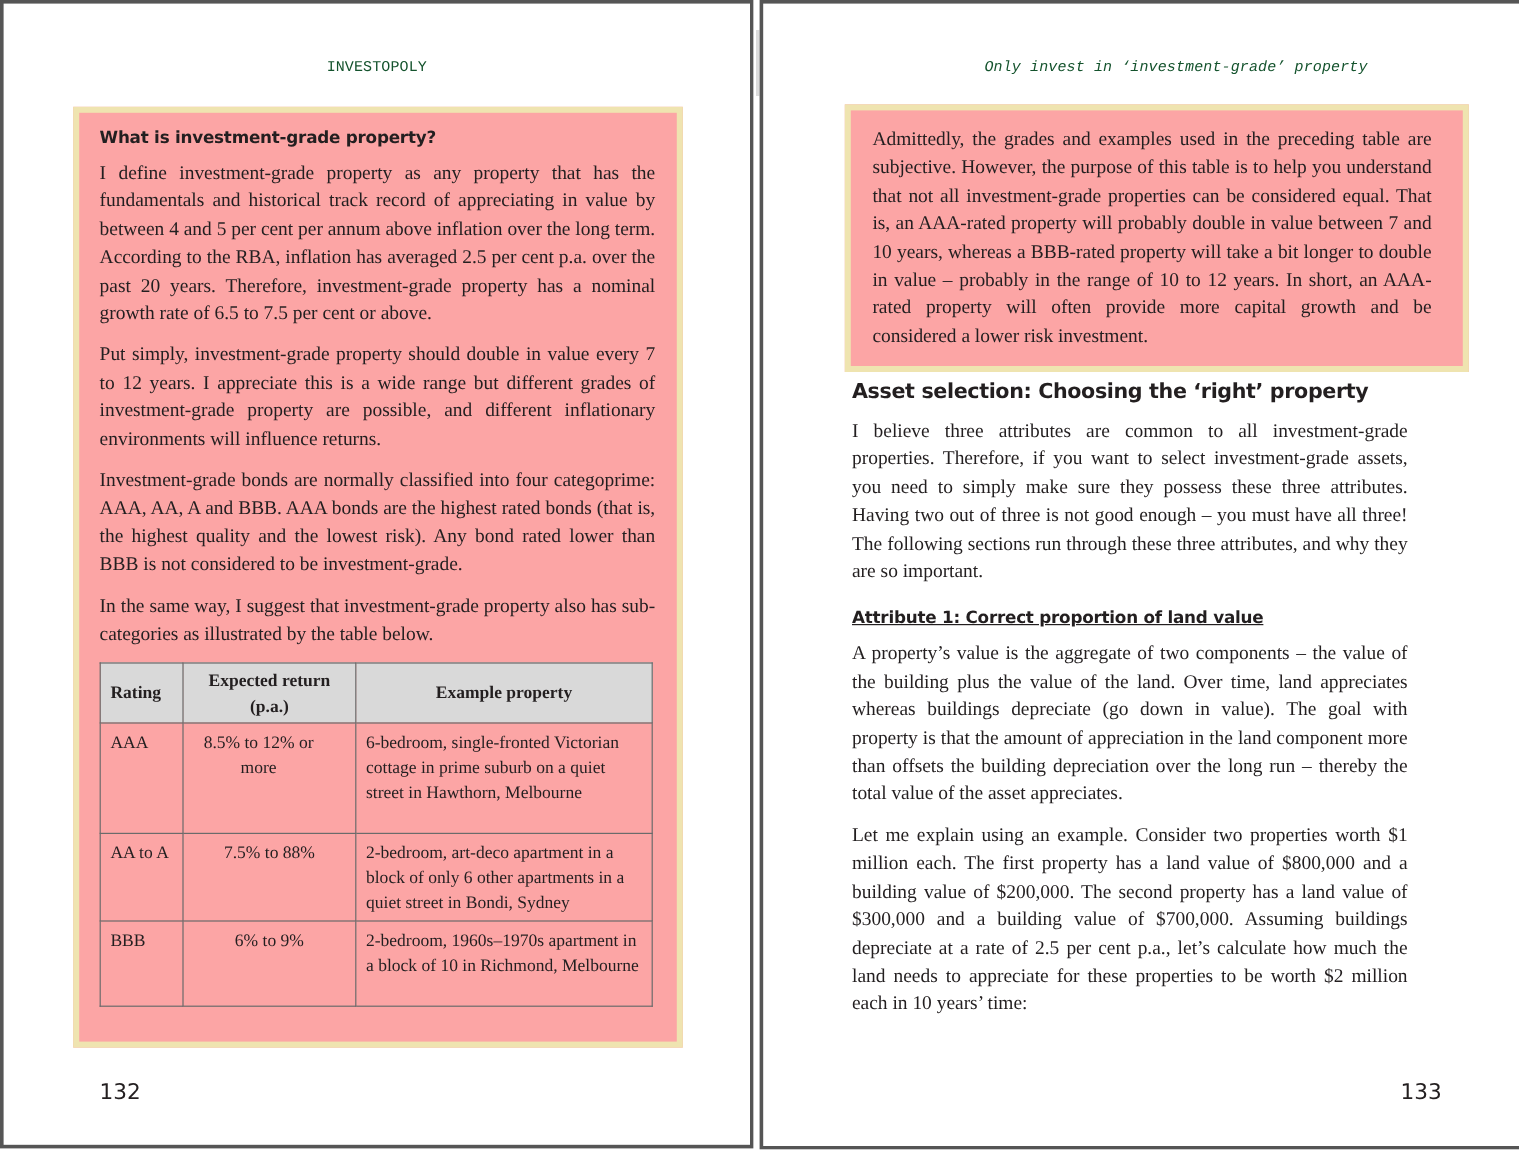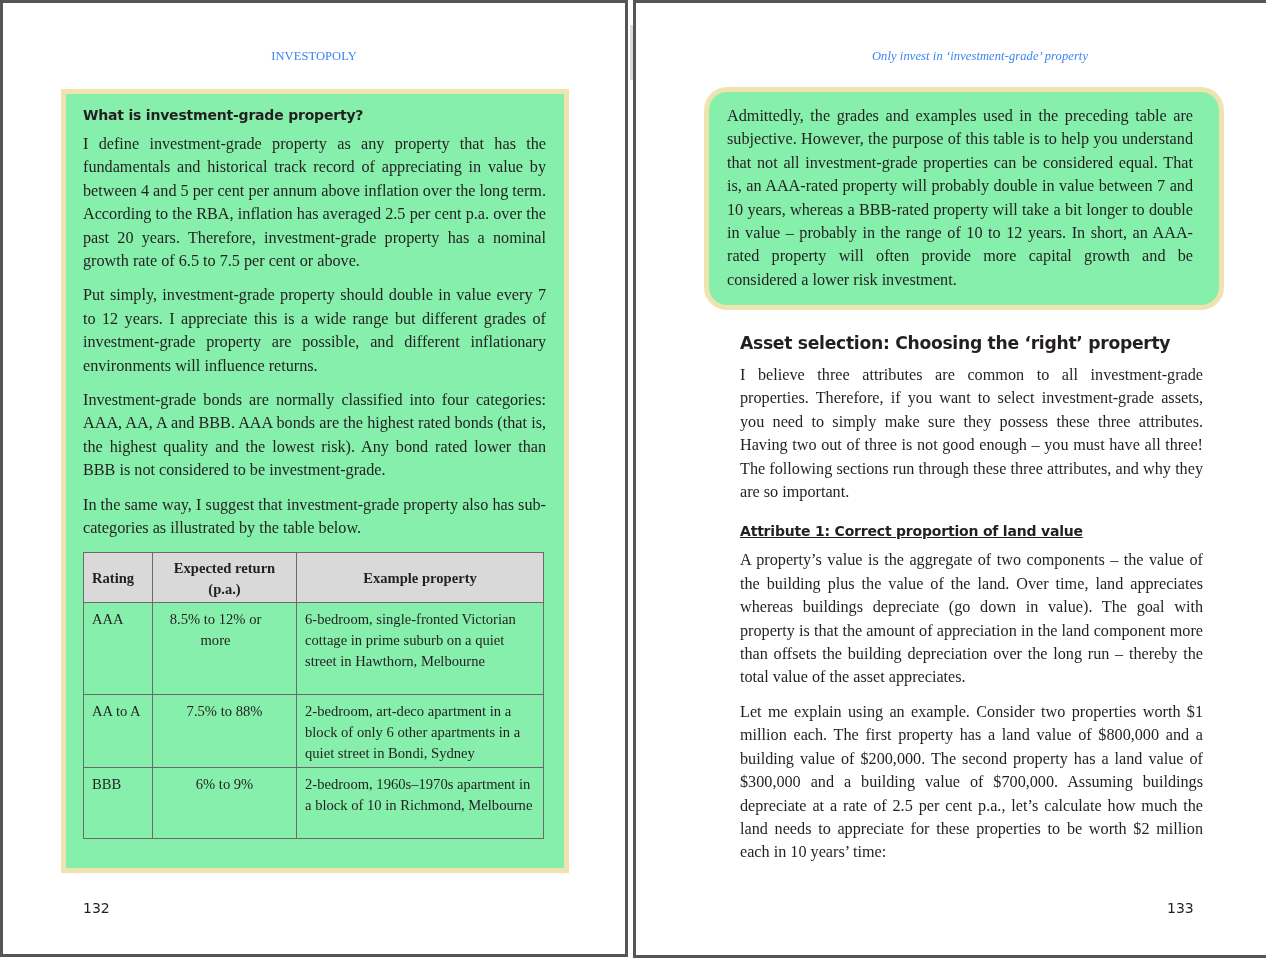--- a/index.html
+++ b/index.html
@@ -17,31 +17,31 @@
   #left-page { left:0; width:628px; height:957px; border-right-width:3px; }
   #right-page { left:633px; width:694px; height:958px; border-right-width:3px; }
   .gap-strip {
     position:absolute; left:628px; top:0; width:5px; height:958px; background:#fff;
   }
   .gap-tab {
     position:absolute; left:630px; width:3px; background:#dcdcdc;
   }
   .running-head {
     position:absolute; top:46px; left:0; right:0; text-align:center;
-    font-family:Liberation Serif, serif; font-size:12.5px; color:#3b82f6;
+    font-family:Liberation Mono, monospace; font-size:12.5px; color:#14532d;
     letter-spacing:0.1px;
   }
   .running-head.italic { font-style:italic; }
   .folio {
     position:absolute; top:897px;
-    font-family:"DejaVu Sans", sans-serif; font-size:14px; color:#231f20;
+    font-family:"DejaVu Sans", sans-serif; font-size:18px; color:#231f20;
   }
   .boxed {
     position:absolute; box-sizing:border-box;
-    border:5px solid #efe4b0; background:#86efac;
+    border:5px solid #efe4b0; background:#fca5a5;
   }
   .box-title {
     font-family:"DejaVu Sans", sans-serif; font-weight:bold; font-size:14px;
     margin:0 0 10px 0; letter-spacing:-0.2px;
   }
   p.body {
     margin:0 0 11px 0; font-size:16.2px; line-height:23.4px;
     text-align:justify; hyphens:manual;
   }
   h2.section {
@@ -71,21 +71,21 @@
 </head>
 <body>
 
 <div class="page" id="left-page">
   <div class="running-head">INVESTOPOLY</div>
 
   <div class="boxed" style="left:58px; top:86px; width:508px; height:784px; padding:13px 18px 0 17px;">
     <div class="box-title">What is investment-grade property?</div>
     <p class="body">I define investment-grade property as any property that has the fundamentals and historical track record of appreciating in value by between 4 and 5 per cent per annum above inflation over the long term. According to the RBA, inflation has averaged 2.5 per cent p.a. over the past 20 years. Therefore, investment-grade property has a nominal growth rate of 6.5 to 7.5 per cent or above.</p>
     <p class="body">Put simply, investment-grade property should double in value every 7 to 12 years. I appreciate this is a wide range but different grades of investment-grade property are possible, and different inflationary environments will influence returns.</p>
-    <p class="body">Investment-grade bonds are normally classified into four catego­ries: AAA, AA, A and BBB. AAA bonds are the highest rated bonds (that is, the highest quality and the lowest risk). Any bond rated lower than BBB is not considered to be investment-grade.</p>
+    <p class="body">Investment-grade bonds are normally classified into four catego­prime: AAA, AA, A and BBB. AAA bonds are the highest rated bonds (that is, the highest quality and the lowest risk). Any bond rated lower than BBB is not considered to be investment-grade.</p>
     <p class="body">In the same way, I suggest that investment-grade property also has sub-categories as illustrated by the table below.</p>
 
     <table class="grades">
       <thead>
         <tr>
           <th class="col1 rating-h">Rating</th>
           <th class="col2">Expected return (p.a.)</th>
           <th>Example property</th>
         </tr>
       </thead>
@@ -111,25 +111,25 @@
 
   <div class="folio" style="left:80px;">132</div>
 </div>
 
 <div class="gap-strip"></div>
 <div class="gap-tab" style="top:25px; height:55px;"></div>
 
 <div class="page" id="right-page">
   <div class="running-head italic">Only invest in ‘investment-grade’ property</div>
 
-  <div class="boxed" style="left:68px; top:84px; width:520px; height:223px; padding:13px 26px 0 18px;border-radius:23px;">
+  <div class="boxed" style="left:68px; top:84px; width:520px; height:223px; padding:13px 26px 0 18px;">
     <p class="body" style="margin:0;">Admittedly, the grades and examples used in the preceding table are subjective. However, the purpose of this table is to help you understand that not all investment-grade properties can be con­sidered equal. That is, an AAA-rated property will probably double in value between 7 and 10 years, whereas a BBB-rated property will take a bit longer to double in value – probably in the range of 10 to 12 years. In short, an AAA-rated property will often provide more capital growth and be considered a lower risk investment.</p>
   </div>
 
-  <div style="position:absolute; left:104px; top:314px; width:463px;margin-top:16px;">
+  <div style="position:absolute; left:74px; top:314px; width:463px;">
     <h2 class="section">Asset selection: Choosing the ‘right’ property</h2>
     <p class="body" style="margin-bottom:19px;">I believe three attributes are common to all investment-grade properties. Therefore, if you want to select investment-grade assets, you need to simply make sure they possess these three attributes. Having two out of three is not good enough – you must have all three! The following sections run through these three attributes, and why they are so important.</p>
     <h3 class="sub">Attribute 1: Correct proportion of land value</h3>
     <p class="body">A property’s value is the aggregate of two components – the value of the building plus the value of the land. Over time, land appreciates whereas buildings depreciate (go down in value). The goal with property is that the amount of appreciation in the land component more than offsets the building depreciation over the long run – thereby the total value of the asset appreciates.</p>
     <p class="body">Let me explain using an example. Consider two properties worth $1 million each. The first property has a land value of $800,000 and a building value of $200,000. The second property has a land value of $300,000 and a building value of $700,000. Assuming buildings depreciate at a rate of 2.5 per cent p.a., let’s calculate how much the land needs to appreciate for these properties to be worth $2 million each in 10 years’ time:</p>
   </div>
 
   <div class="folio" style="left:531px;">133</div>
 </div>
 

